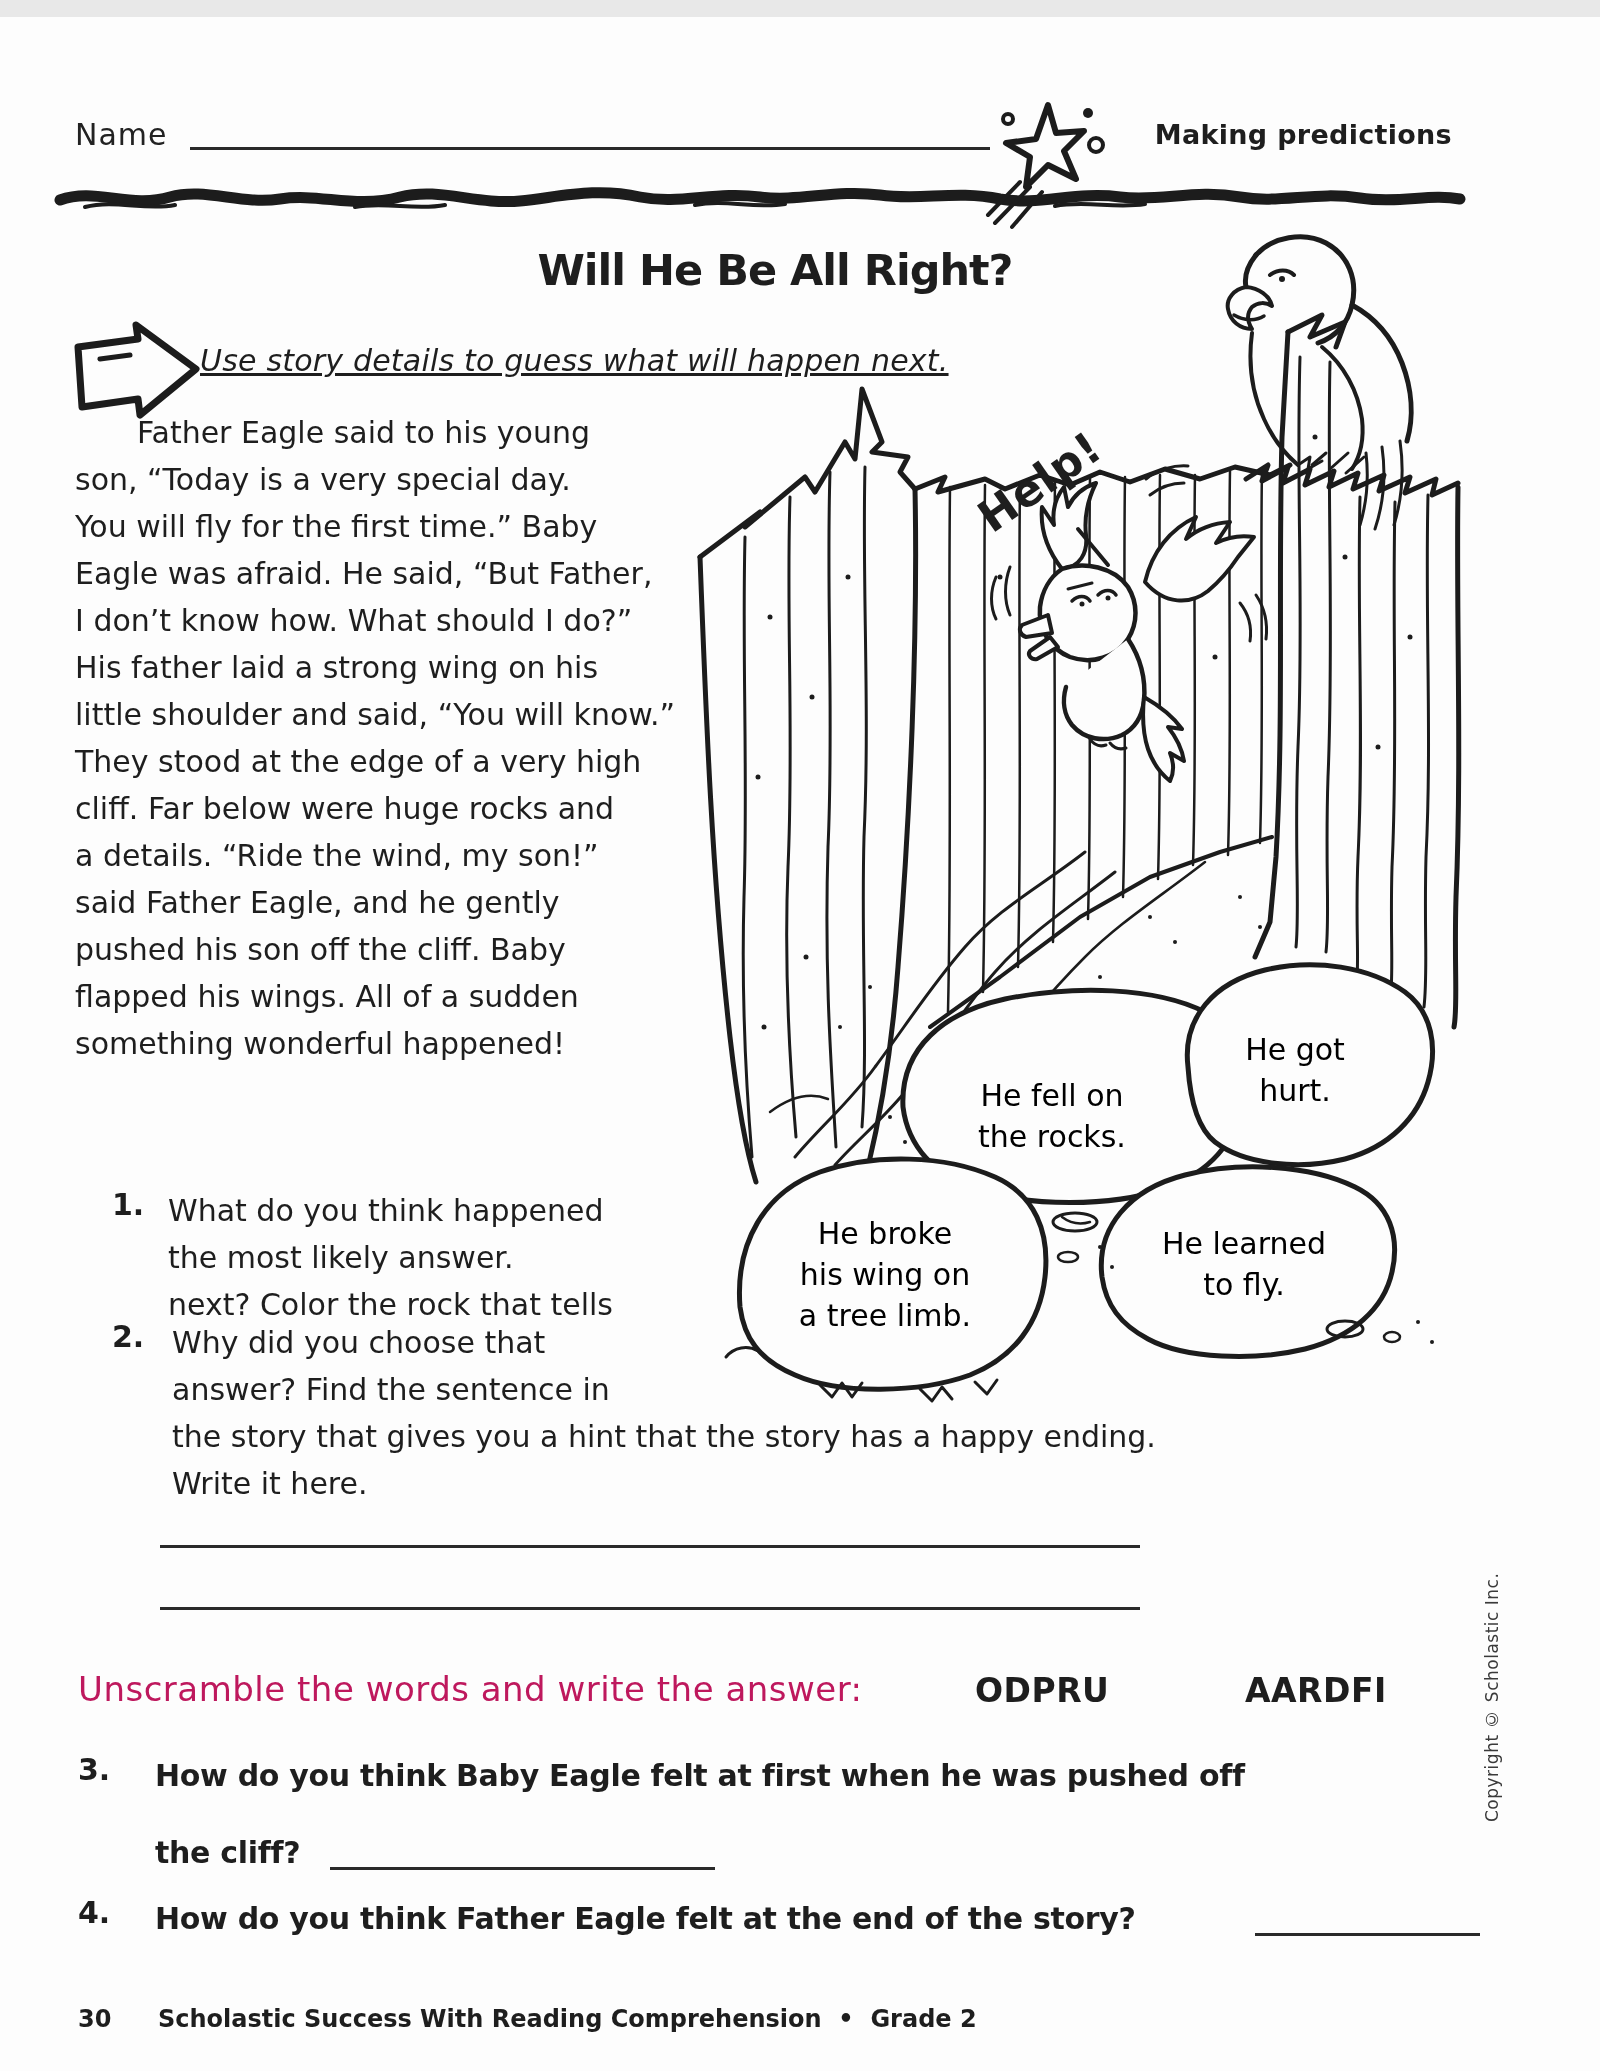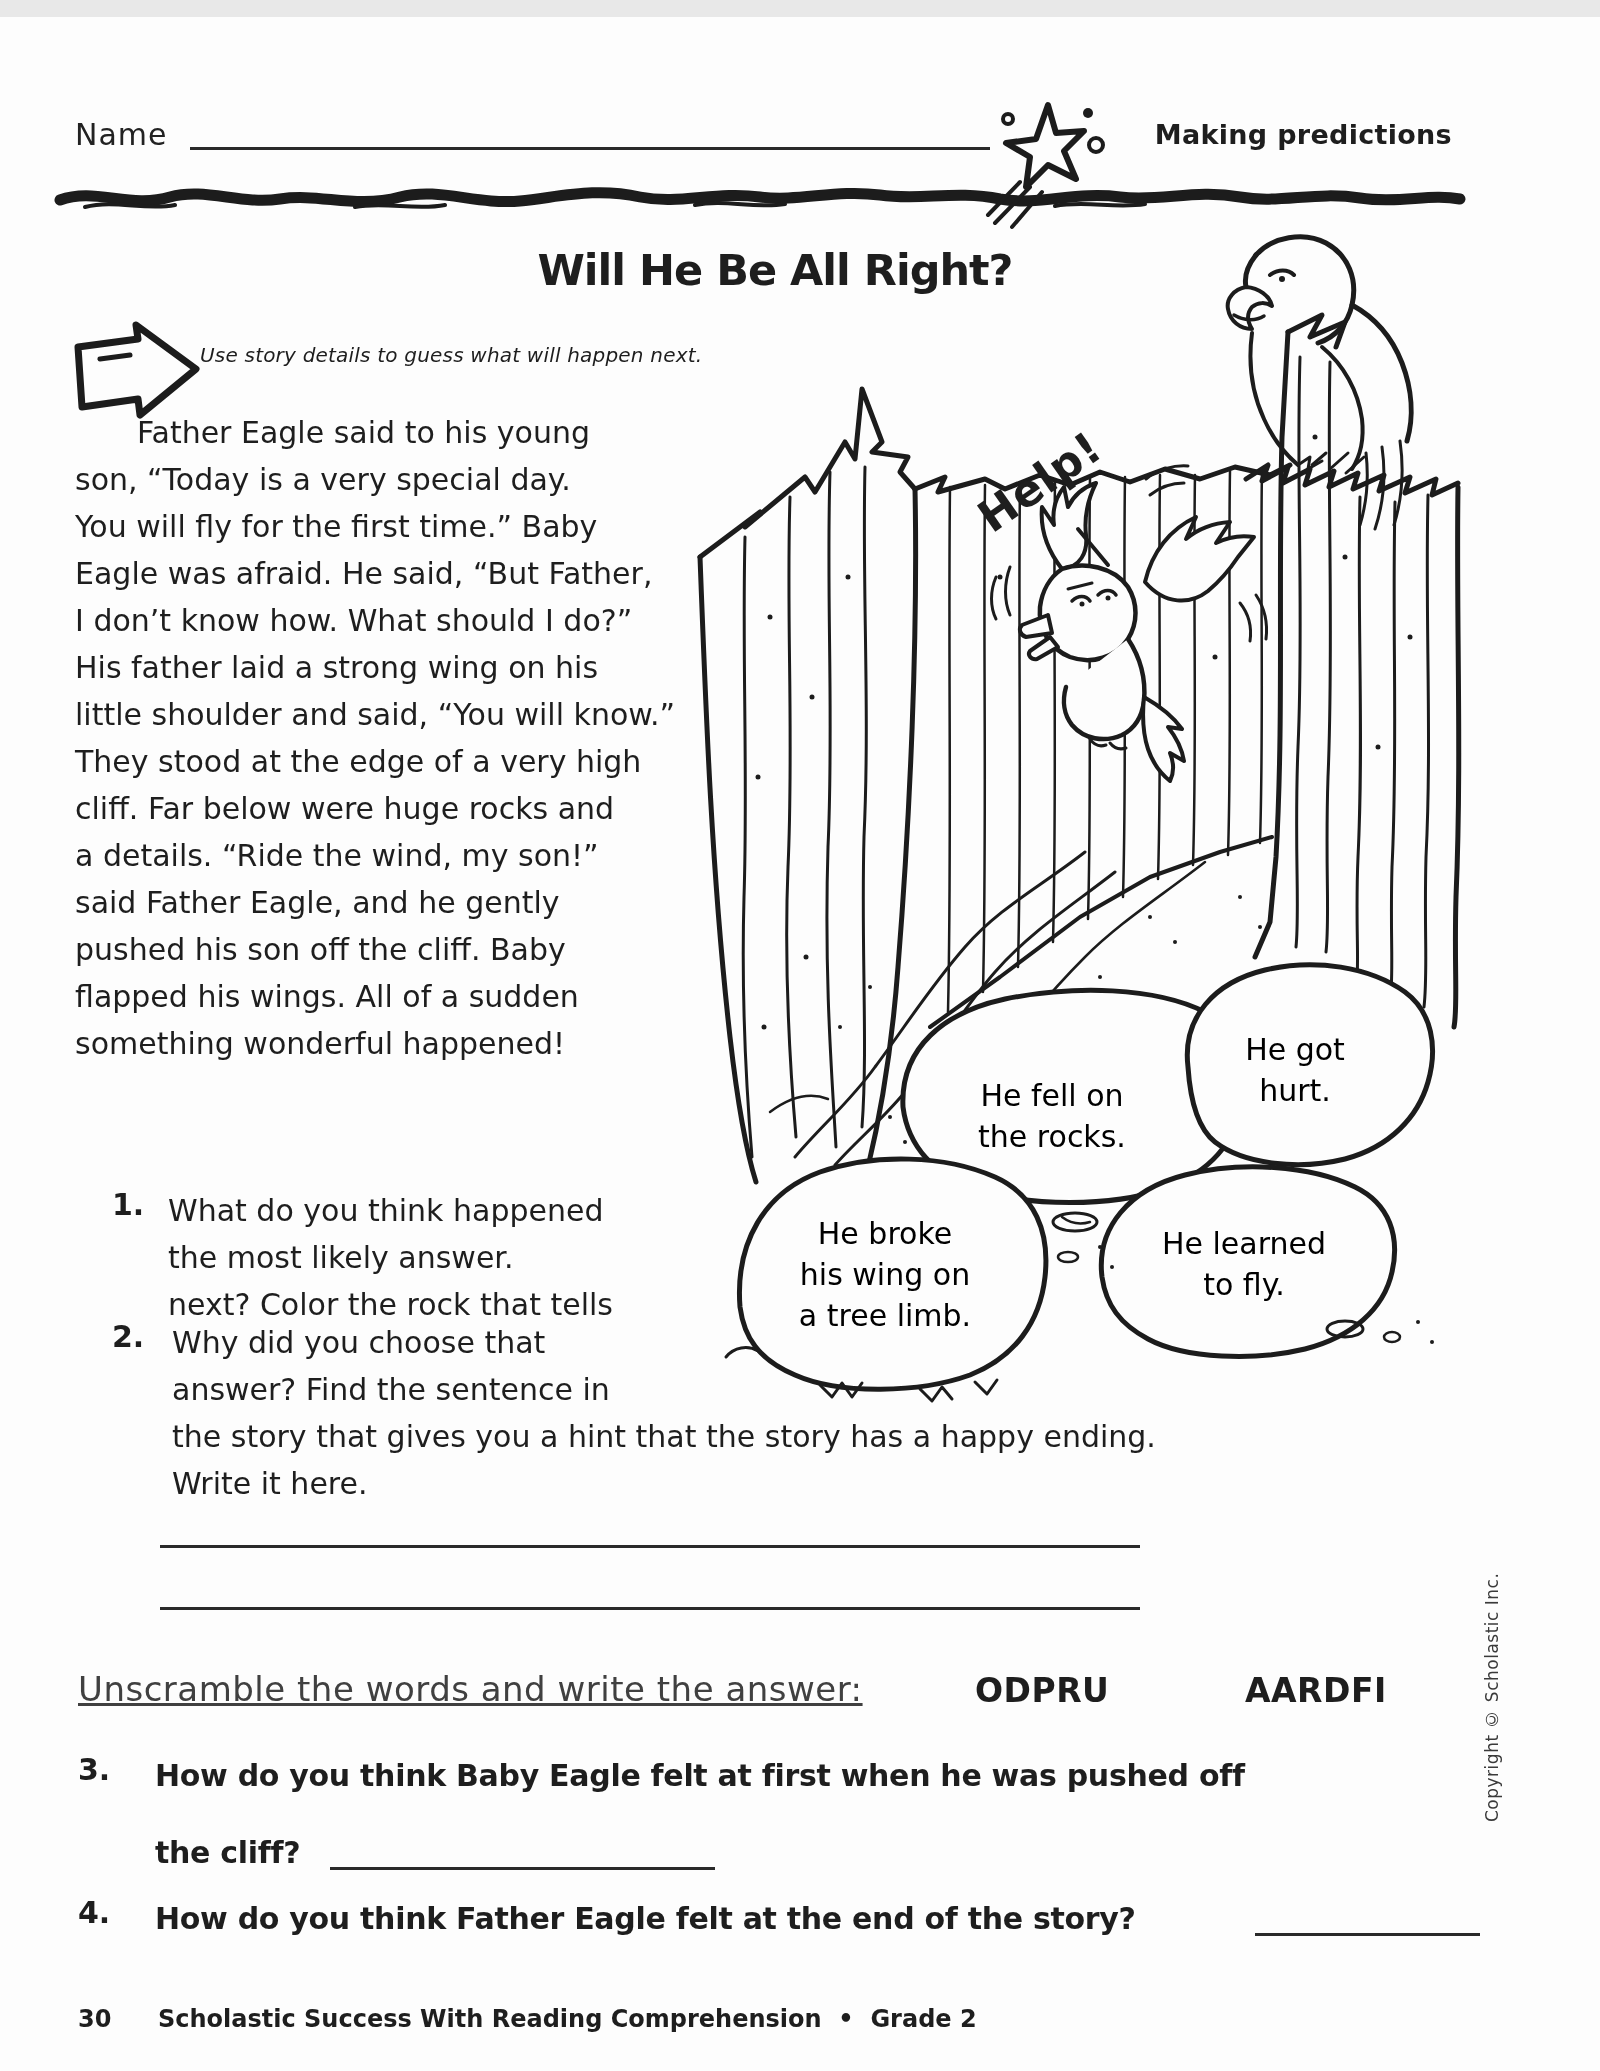--- a/index.html
+++ b/index.html
@@ -6,27 +6,27 @@
   #page{
     position:relative; width:1600px; height:2071px; margin:17px auto;
     background:#fdfdfd; color:#1e1e1e; overflow:hidden;
     font-family:"DejaVu Sans","Liberation Sans",sans-serif;
   }
   .abs{position:absolute;}
   .hdr-name{font-size:30px; letter-spacing:1px; color:#222;}
   .hdr-topic{font-size:27px; font-weight:bold; letter-spacing:0.3px;}
   .name-line{border-bottom:3px solid #2a2a2a; height:0;}
   .title{font-size:43px; font-weight:bold; letter-spacing:-1px; text-align:center;}
-  .instruction{font-size:20px; font-style:italic; letter-spacing:0.2px;}
+  .instruction{font-size:30px; font-style:italic; letter-spacing:0.2px;text-decoration:underline;}
   .story-line{font-size:30px; line-height:47px; white-space:nowrap;}
   .q-num{font-size:30px; font-weight:bold;}
   .q-line{font-size:30px; line-height:47px; white-space:nowrap;}
   .q-bold{font-weight:bold; letter-spacing:-0.3px;}
   .write-line{border-bottom:3px solid #2a2a2a; height:0;}
-  .unscramble-label{font-size:34px; font-weight:normal; letter-spacing:0.5px; color:#404040;text-decoration:underline;}
+  .unscramble-label{font-size:34px; font-weight:normal; letter-spacing:0.5px; color:#be185d;}
   .scramble-word{font-size:33px; font-weight:bold; letter-spacing:0.5px;}
   .rock-label{font-size:30px; line-height:41px; text-align:center; color:#000000;}
   .help-text{font-size:44px; font-weight:bold; letter-spacing:1px; transform:rotate(-35deg); transform-origin:center; text-align:center;}
   .footer{font-size:24px; font-weight:bold;}
   .copyright{
     writing-mode:vertical-rl; transform:rotate(180deg);
     font-size:17px; color:#3a3a3a; letter-spacing:0.5px; white-space:nowrap;
   }
   svg{display:block; overflow:visible;}
   .ink{stroke:#1c1c1c; fill:none; stroke-linecap:round; stroke-linejoin:round;}

